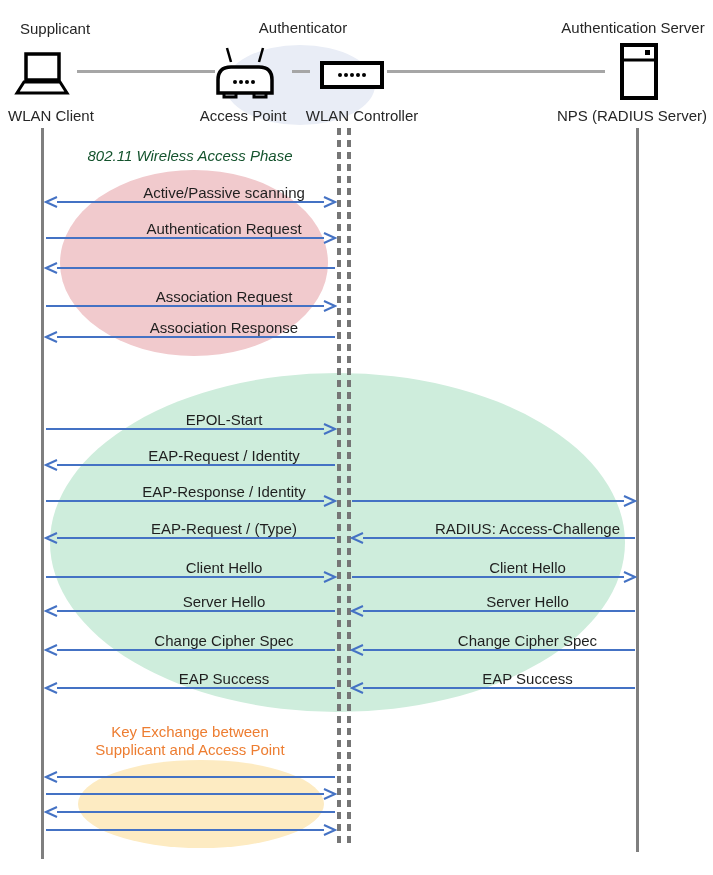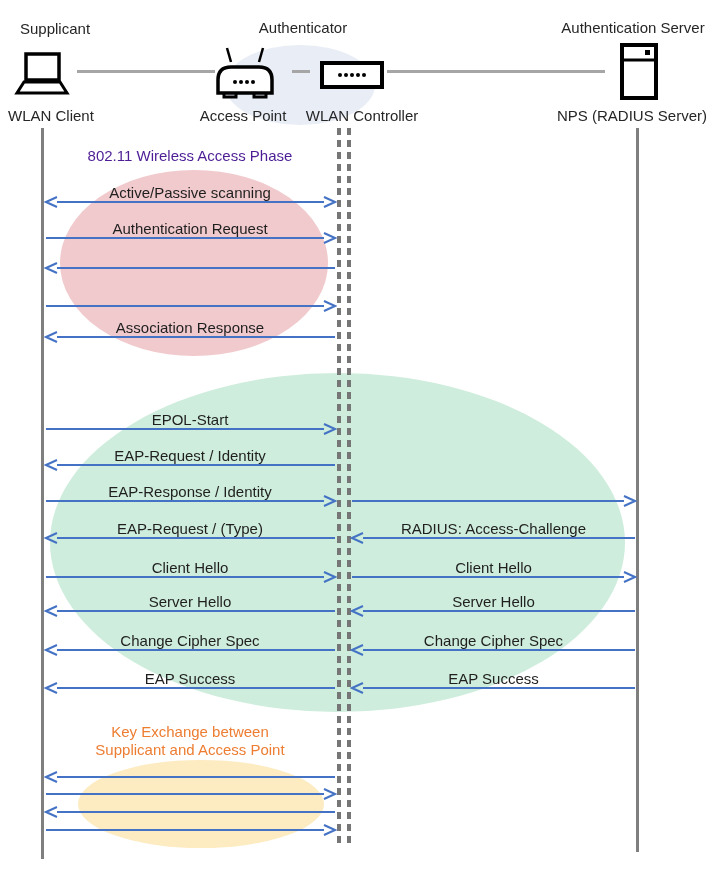--- a/index.html
+++ b/index.html
@@ -5,23 +5,23 @@
   html,body{margin:0;padding:0;background:#fff;}
   .stage{position:relative;width:713px;height:875px;background:#ffffff;
          font-family:"Liberation Sans",sans-serif;overflow:hidden;}
   .ellipse{position:absolute;border-radius:50%;}
   .lifeline{position:absolute;width:3px;background:#7F7F7F;}
   .dashline{position:absolute;width:4px;
             background:repeating-linear-gradient(180deg,#767676 0 7px,transparent 7px 12px);}
   .conn{position:absolute;height:3px;background:#A6A6A6;}
   .lbl{position:absolute;font-size:15px;color:#262626;white-space:nowrap;}
   .lbl.c{text-align:center;}
-  .msg-label{position:absolute;font-size:15px;color:#1f1f1f;text-align:center;white-space:nowrap;}
+  .msg-label{position:absolute;font-size:15px;color:#1f1f1f;text-align:center;white-space:nowrap;padding-left:34px;}
   .phase-title{position:absolute;font-size:15px;text-align:center;white-space:nowrap;}
-  .p1t{color:#4c1d95;}
+  .p1t{color:#14532d;font-style:italic;}
   .p2t{color:#3FB577;}
   .p3t{color:#ED7D31;}
   .arrow{position:absolute;height:14px;}
   .icon{position:absolute;}
 </style>
 </head>
 <body>
 
 <div class="stage">
 
@@ -98,20 +98,21 @@
       </svg>
     </div>
 
   <div class="arrow" style="left:44px;top:261px;width:293px;">
       <svg width="293" height="14" style="display:block" fill="none" stroke="#4472C4" stroke-width="2">
         <path d="M13 7 L291 7"></path>
         <path d="M13 2 L2 7 L13 12"></path>
       </svg>
     </div>
 
+  <div class="msg-label" style="left:44px;top:288px;width:292px;">Association Request</div>
   <div class="arrow" style="left:44px;top:299px;width:293px;">
       <svg width="293" height="14" style="display:block" fill="none" stroke="#4472C4" stroke-width="2">
         <path d="M2 7 L280 7"></path>
         <path d="M280 2 L291 7 L280 12"></path>
       </svg>
     </div>
 
   <div class="msg-label" style="left:44px;top:319px;width:292px;">Association Response</div>
   <div class="arrow" style="left:44px;top:330px;width:293px;">
       <svg width="293" height="14" style="display:block" fill="none" stroke="#4472C4" stroke-width="2">

